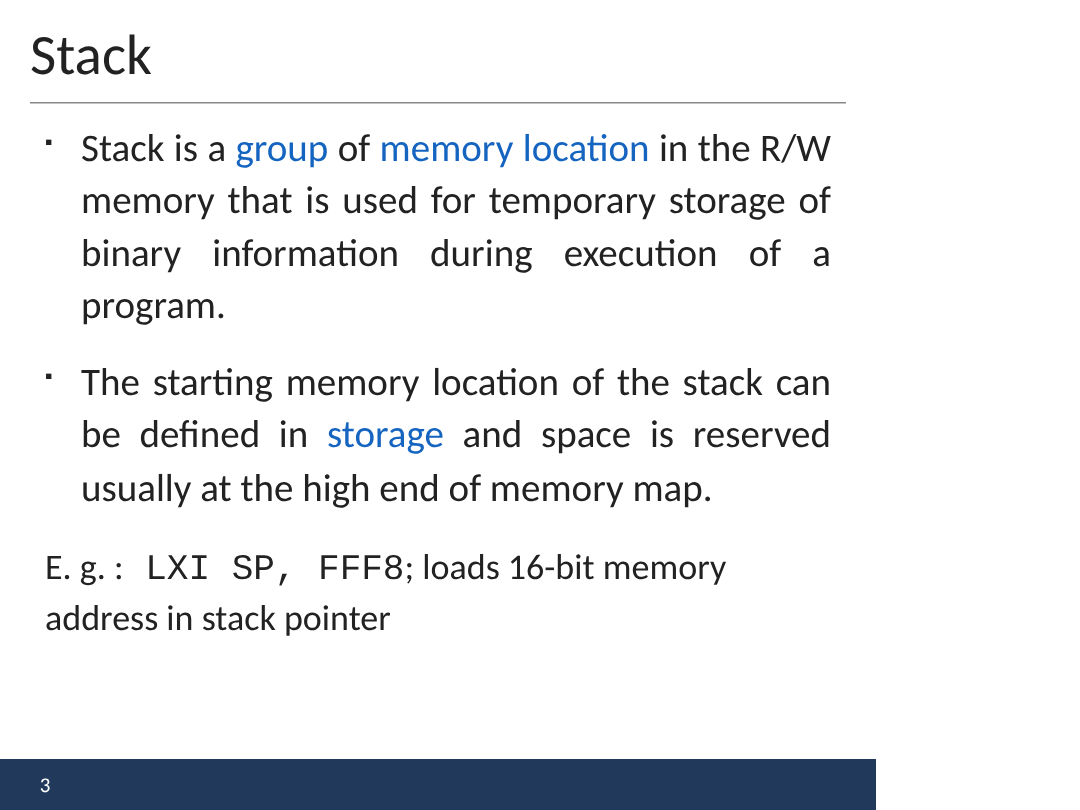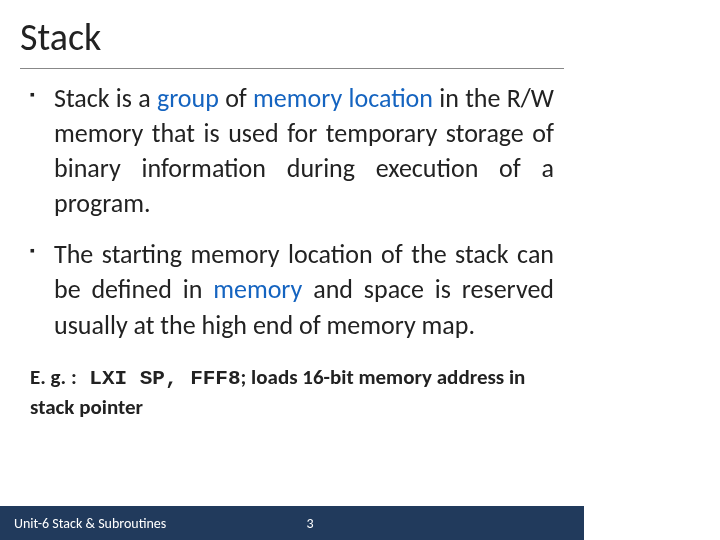--- a/index.html
+++ b/index.html
@@ -5,21 +5,21 @@
   * { margin: 0; padding: 0; box-sizing: border-box; }
   html, body { width: 720px; height: 540px; font-family: Calibri, Arial, sans-serif; background: #fff; overflow: hidden; }
   .slide { position: relative; width: 584px; height: 540px; }
   .title { font-size: 38px; color: #222; padding: 14px 20px 8px 20px; font-weight: 400; }
   .rule { border: none; border-top: 1px solid #888; margin: 0 20px; }
   .content { padding: 12px 30px 0 30px; }
   .bullet { display: flex; margin-bottom: 16px; }
   .marker { width: 24px; flex-shrink: 0; font-size: 14px; color: #222; padding-top: 5px; }
   .bullet-text { flex: 1; font-size: 26px; line-height: 1.35; color: #222; text-align: justify; }
   .blueword { color: #1564c0; }
-  .example { font-size: 21px; line-height: 1.35; color: #222; padding: 4px 0 0 0; font-weight: bold; }
+  .example { font-size: 24px; line-height: 1.35; color: #222; padding: 4px 0 0 0; }
   .code { font-family: "Courier New", monospace; }
   .footer { position: absolute; bottom: 0; left: 0; right: 0; height: 34px; background: #213a5c; color: #fff; display: flex; align-items: center; font-size: 14px; }
   .footer-left { padding-left: 14px; flex: 0 0 280px; }
   .footer-num { flex: 0 0 60px; text-align: center; }
   .footer-right { flex: 1; text-align: left; padding-left: 20px; }
 </style>
 </head>
 <body>
 
 <div class="slide">
@@ -30,27 +30,26 @@
     <div class="bullet">
       <div class="marker">▪</div>
       <div class="bullet-text">
         <span>Stack is a </span><span class="blueword">group</span><span> of </span><span class="blueword">memory location</span><span> in the R/W memory that is used for temporary storage of binary information during execution of a program.</span>
       </div>
     </div>
 
     <div class="bullet">
       <div class="marker">▪</div>
       <div class="bullet-text">
-        <span>The starting memory location of the stack can be defined in </span><span class="blueword">memory</span><span></span><span class="blueword"></span><span> and space is reserved usually at the high end of memory map.</span>
+        <span>The starting memory location of the stack can be defined in </span><span class="blueword">storage</span><span></span><span class="blueword"></span><span> and space is reserved usually at the high end of memory map.</span>
       </div>
     </div>
 
     <div class="example">
       <span>E. g. :</span><span class="code"> LXI SP, FFF8</span><span>; loads 16-bit memory address in stack pointer</span>
     </div>
 
   </div>
 
   <div class="footer">
-    <div class="footer-left">Unit-6 Stack &amp; Subroutines</div>
     <div class="footer-num">3</div>
   </div>
 </div>
 
 </body></html>

